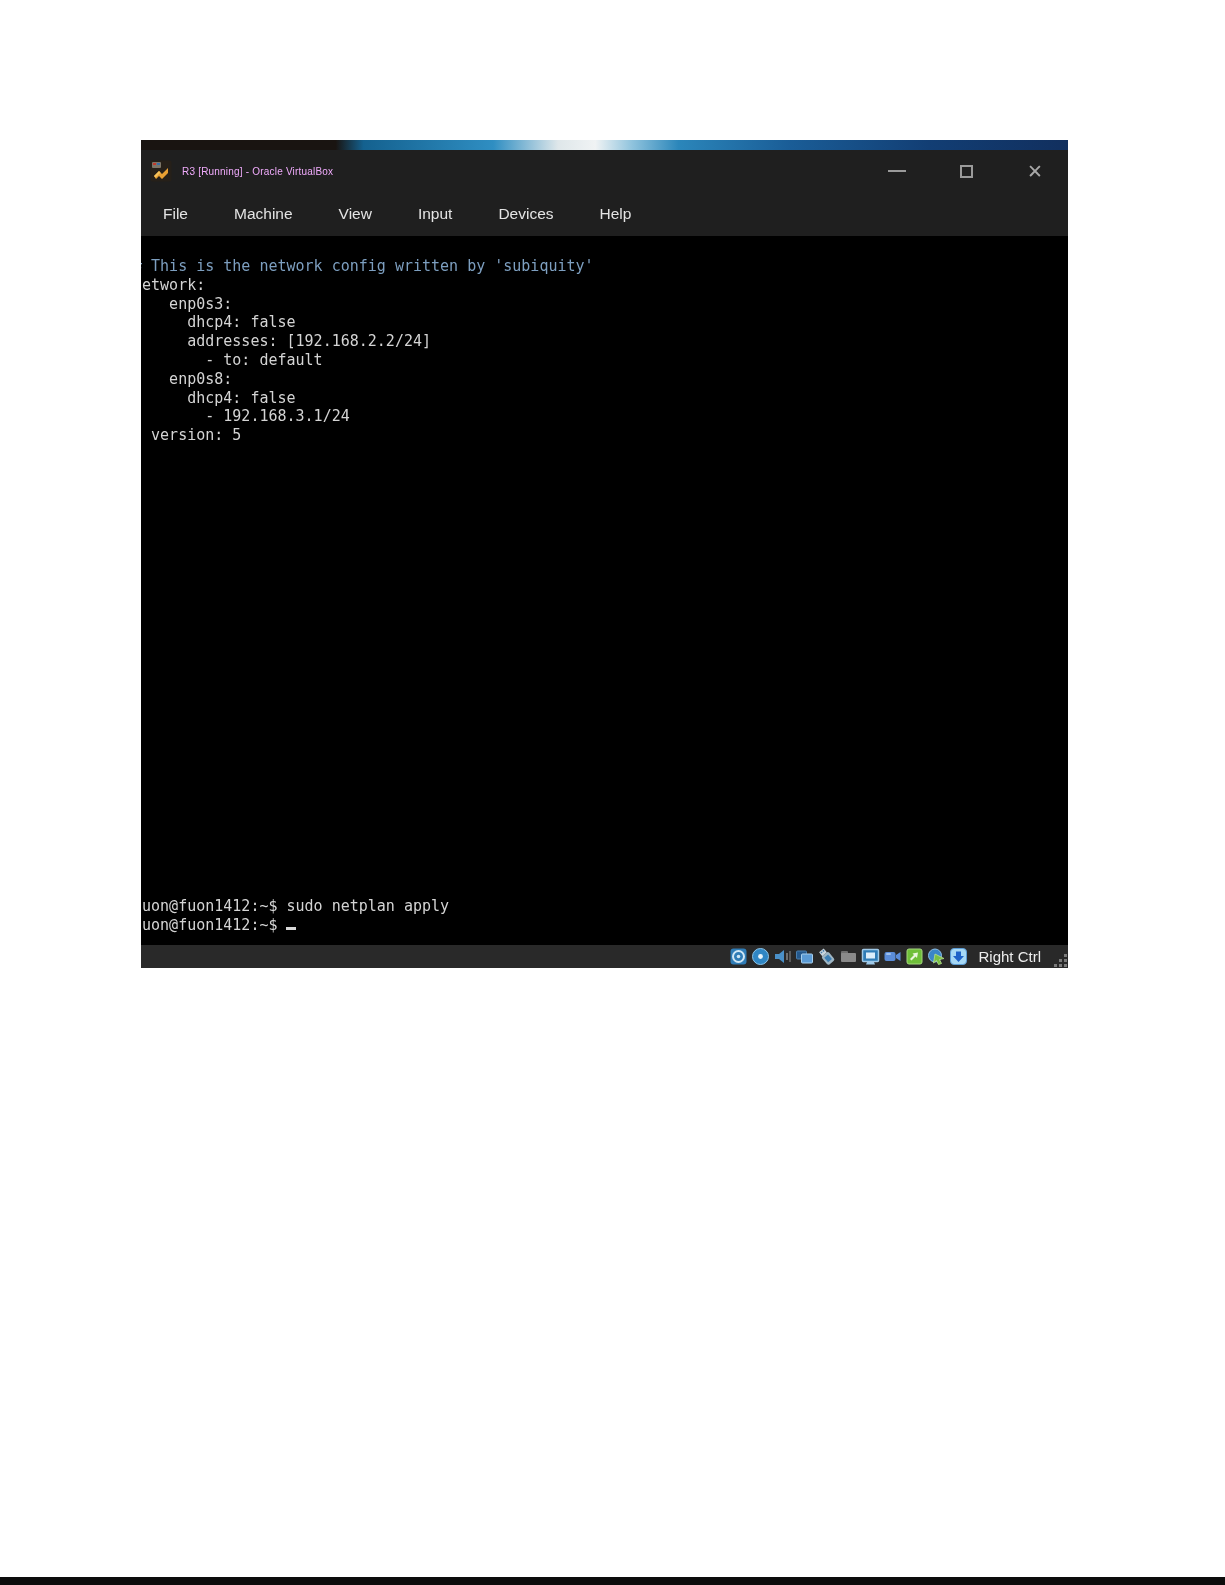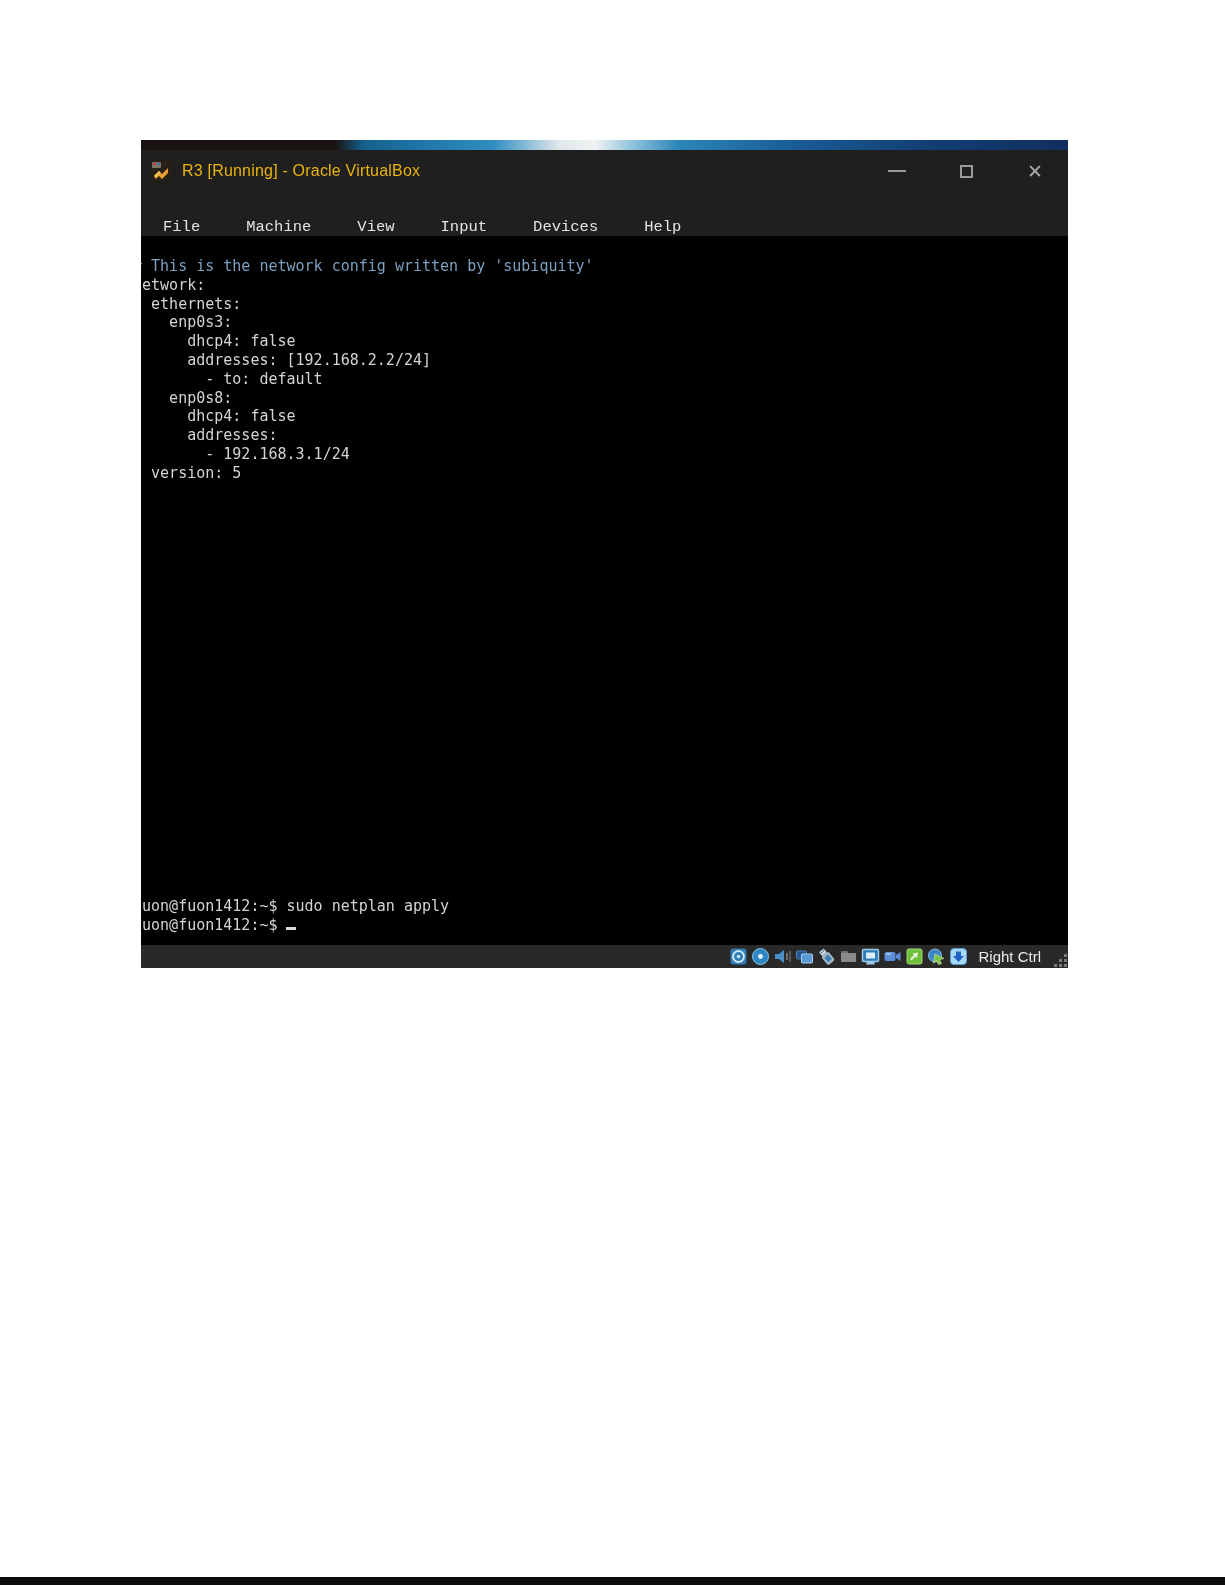--- a/index.html
+++ b/index.html
@@ -25,34 +25,34 @@
       #14618f 24%, #2f8ec2 38%,
       #dfe7ea 45%, #f0f3f4 49%, #8fc3dd 53%,
       #2b86ba 58%, #1a5d97 70%, #123e74 85%, #112f5e 100%);
   }
 
   .titlebar {
     height:42px; display:flex; align-items:center;
     padding-left:9px; background:#1f1f1f;
   }
   .vbox-icon { width:22px; height:22px; margin-right:10px; flex:0 0 auto; }
-  .title-text { color:#eab308; font-size:16px; letter-spacing:.2px; }
+  .title-text { color:#f0abfc; font-size:10px; letter-spacing:.2px; }
 
   .win-controls { margin-left:auto; display:flex; gap:25px; padding-right:11px; }
   .win-btn {
     width:44px; height:30px; display:flex; align-items:center; justify-content:center;
     cursor:default;
   }
   .glyph-min { width:18px; height:0; border-top:2px solid #9a9a9a; }
   .glyph-max { width:13px; height:13px; border:2px solid #9a9a9a; }
   .glyph-close { color:#a8a8a8; font-size:19px; line-height:1; font-weight:400; }
 
   .menubar {
-    height:44px; display:flex; align-items:flex-end;
-    padding-left:22px; gap:46px; background:#1f1f1f;font-family:Liberation Mono, monospace;
+    height:44px; display:flex; align-items:center;
+    padding-left:22px; gap:46px; background:#1f1f1f;
   }
   .menu-item { color:#e4e4e4; font-size:15.5px; cursor:default; }
 
   .terminal {
     height:709px; background:#000000; position:relative; overflow:hidden;
     font-family:"DejaVu Sans Mono", monospace;
     font-size:15px; color:#d4d4d4;
   }
   .term-content { position:absolute; top:21px; left:-8px; }
   .term-line { white-space:pre; line-height:18.8px; height:18.8px; }
@@ -115,28 +115,26 @@
     <span class="menu-item">View</span>
     <span class="menu-item">Input</span>
     <span class="menu-item">Devices</span>
     <span class="menu-item">Help</span>
   </div>
 
   <div class="terminal">
     <div class="term-content">
       <div class="term-line comment"># This is the network config written by 'subiquity'</div>
       <div class="term-line">network:</div>
-      <div class="term-line">  ethernets:</div>
       <div class="term-line">    enp0s3:</div>
       <div class="term-line">      dhcp4: false</div>
       <div class="term-line">      addresses: [192.168.2.2/24]</div>
       <div class="term-line">        - to: default</div>
       <div class="term-line">    enp0s8:</div>
       <div class="term-line">      dhcp4: false</div>
-      <div class="term-line">      addresses:</div>
       <div class="term-line">        - 192.168.3.1/24</div>
       <div class="term-line">  version: 5</div>
     </div>
     <div class="prompt-block">
       <div class="term-line"><span>fuon@fuon1412:~$ sudo netplan apply</span></div>
       <div class="term-line"><span>fuon@fuon1412:~$</span><span class="cursor"></span></div>
     </div>
   </div>
 
   <div class="statusbar">

